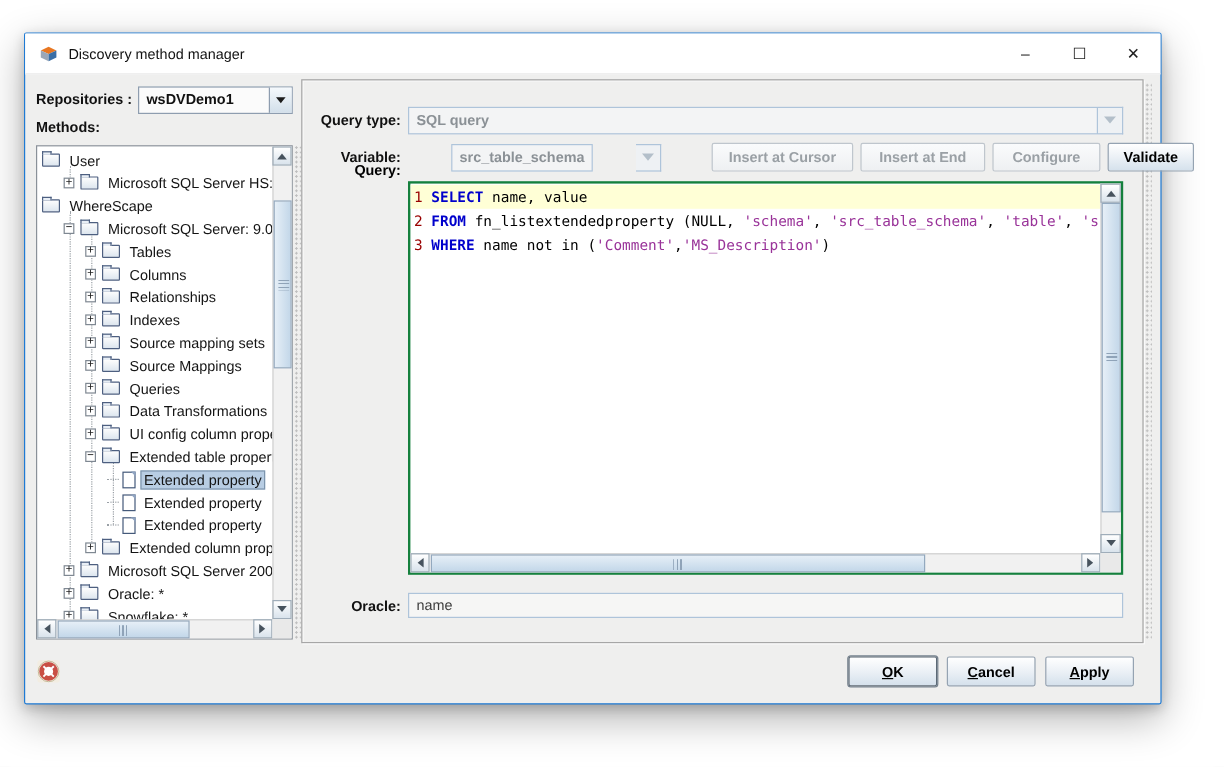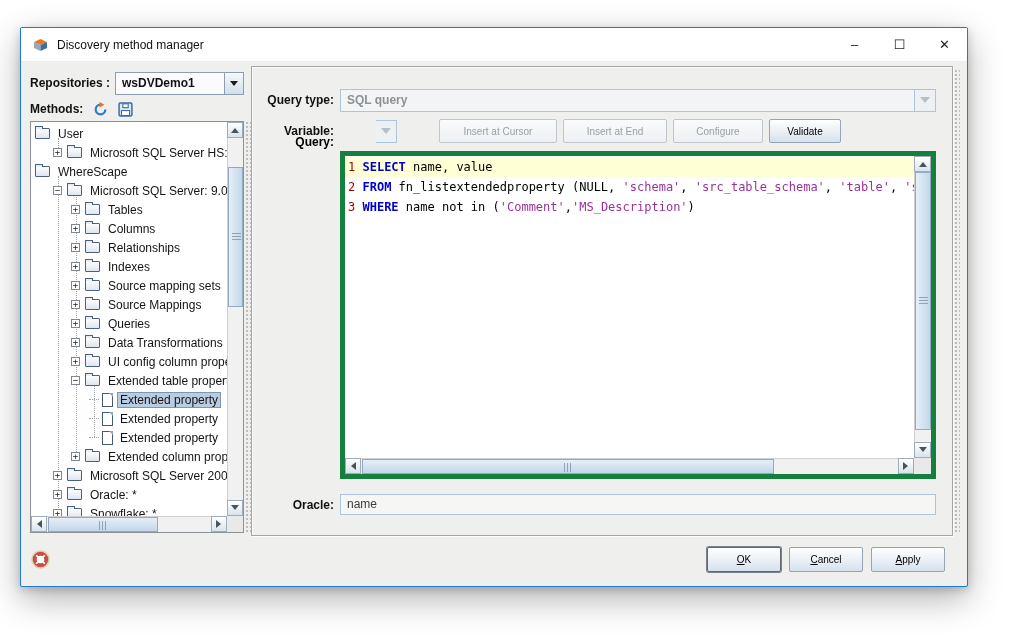--- a/index.html
+++ b/index.html
@@ -19,21 +19,21 @@
   
   .content { position:absolute; left:0; right:0; top:35px; bottom:0; }
   label.b { font-weight:bold; font-size:12px; color:#111; }
   
   .repos-row { position:absolute; left:9px; top:8px; width:214px; height:24px; display:flex; align-items:center; }
   .combo { display:flex; border:1px solid #8e9daf; background:#fbfbfb; height:23px; margin-left:5px; flex:1; }
   .combo-text { padding:3px 6px; font-weight:bold; font-size:12px; color:#111; flex:1; white-space:nowrap; overflow:hidden; }
   .combo-arrow { width:19px; background:linear-gradient(#f5f9fc,#d2dfea); border-left:1px solid #8e9daf;
                  display:flex; align-items:center; justify-content:center; flex:none; }
   .combo-arrow::after { content:""; border:4px solid transparent; border-top:5px solid #1c1c1c; margin-top:4px; }
-  .methods-row { position:absolute; left:9px; top:36px; height:20px; display:flex; align-items:center; gap:10px; }
+  .methods-row { position:absolute; left:9px; top:36px; height:20px; display:flex; align-items:center; gap:10px;flex-direction:column; }
   .mini-icon { width:15px; height:15px; display:inline-block; }
   
   .tree { position:absolute; left:9px; top:58px; width:214px; height:412px; background:#fff; border:1px solid #8a9199; }
   .tree-viewport { position:absolute; left:0; top:0; right:16px; bottom:16px; overflow:hidden; padding-top:2px; }
   .tree-row { height:19px; display:flex; align-items:center; font-size:12px; color:#141414;
               white-space:nowrap; position:relative; }
   .expander { width:9px; height:9px; border:1px solid #7f8892; background:#fff; color:#222; flex:none;
               font-size:9px; line-height:7px; text-align:center; margin-right:5px; z-index:2;
               font-family:"DejaVu Sans Mono", monospace; }
   .stub { width:10px; height:1px; border-top:1px dotted #9aa0a6; margin-right:3px; flex:none; }
@@ -77,28 +77,28 @@
   .flabel { width:84px; text-align:right; font-weight:bold; font-size:12px; color:#111; padding-right:6px; flex:none; }
   .dfield { flex:1; height:23px; border:1px solid #aec4da; background:#f3f4f5; color:#8b9196;
             font-weight:bold; font-size:12px; padding:3px 6px; display:flex; align-items:center;
             white-space:nowrap; overflow:hidden; }
   .darrow { width:21px; height:23px; border:1px solid #aec4da; border-left:none; background:#eef1f4;
             display:flex; align-items:center; justify-content:center; flex:none; }
   .darrow::after { content:""; border:5px solid transparent; border-top:6px solid #b3bfca; margin-top:5px; }
   .vcombo { width:118px; flex:none; }
   .btn { border:1px solid #95a3b2; border-radius:2px; height:24px;
          background:linear-gradient(#ffffff,#e9eff5 55%,#d5e1ec);
-         font-weight:normal; font-size:10px; color:#000; font-family:"Liberation Sans",sans-serif;
+         font-weight:bold; font-size:12px; color:#000; font-family:"Liberation Sans",sans-serif;
          display:flex; align-items:center; justify-content:center; }
   .btn.disabled { border-color:#bfc6cd; background:linear-gradient(#fafbfc,#eef0f2); color:#9aa0a5; }
   .act { margin-left:6px; flex:none; }
   .act:nth-child(1){ width:118px; } .act:nth-child(2){ width:104px; }
   .act:nth-child(3){ width:90px; }  .act:nth-child(4){ width:72px; }
   .qlabel { position:absolute; left:4px; top:68px; width:84px; text-align:right; padding-right:6px; }
-  .editor { position:absolute; left:88px; top:84px; right:16px; bottom:56px; background:#fff; border:5px solid #15803d; }
+  .editor { position:absolute; left:88px; top:84px; right:16px; bottom:56px; background:#fff; border:2px solid #15803d; }
   .code { position:absolute; left:0; top:0; right:17px; bottom:16px; overflow:hidden;
           font-family:"DejaVu Sans Mono", monospace; font-size:12px; line-height:20px; padding:1px 0 0 3px; }
   .code-line { white-space:pre; }
   .code-line.hl { background:#ffffd6; margin-left:-3px; padding-left:3px; }
   .ln  { color:#990000; }
   .kw  { color:#0000cc; font-weight:bold; }
   .str { color:#993399; }
   .pl  { color:#000; }
   .editor .vscroll { bottom:16px; width:17px; }
   .editor .vthumb { left:0; width:15px; top:16px; height:258px; }
@@ -295,20 +295,21 @@
       <div class="rpanel">
 
         <div class="frow" style="top:21px; height:24px;">
           <span class="flabel">Query type:</span>
           <div class="dfield">SQL query</div>
           <div class="darrow"></div>
         </div>
 
         <div class="frow" style="top:52px; height:24px;gap:36px;">
           <span class="flabel">Variable:</span>
+          <div class="dfield vcombo">src_table_schema</div>
           <div class="darrow"></div>
           <div style="display:flex;">
               <button class="btn act disabled">Insert at Cursor</button>
               <button class="btn act disabled">Insert at End</button>
               <button class="btn act disabled">Configure</button>
               <button class="btn act">Validate</button>
             </div>
         </div>
 
         <div class="qlabel b" style="font-weight:bold; font-size:12px;">Query:</div>

